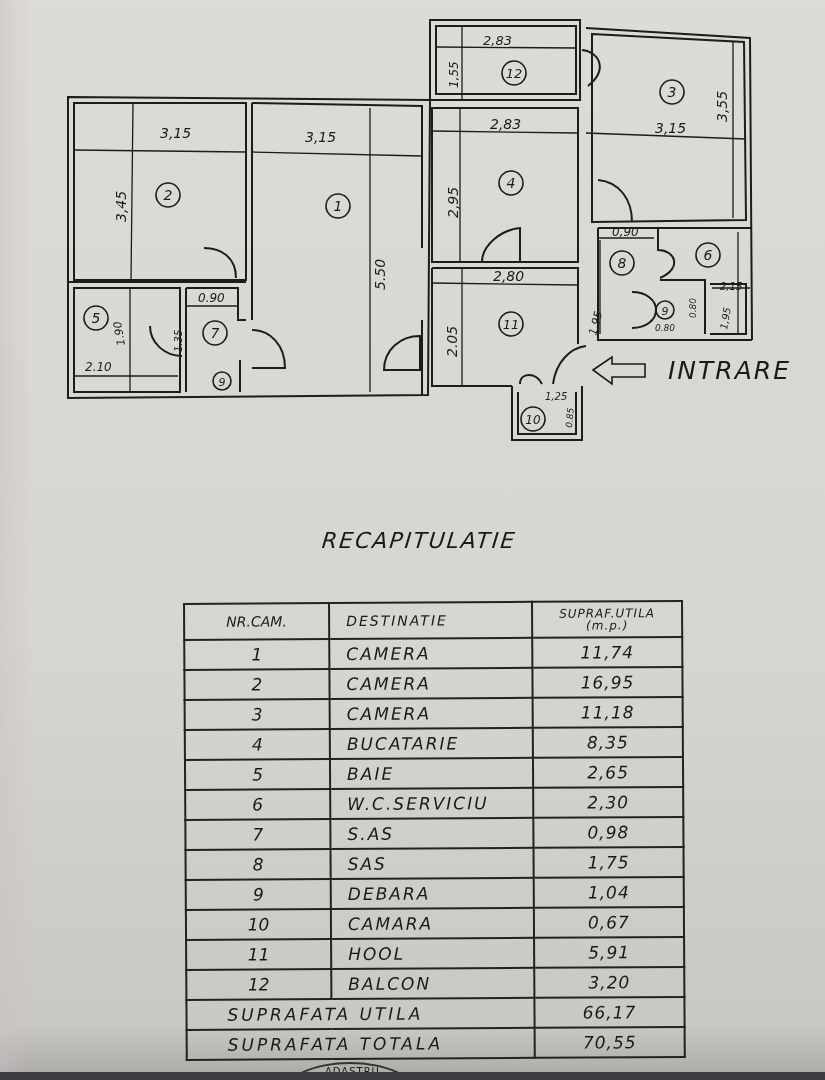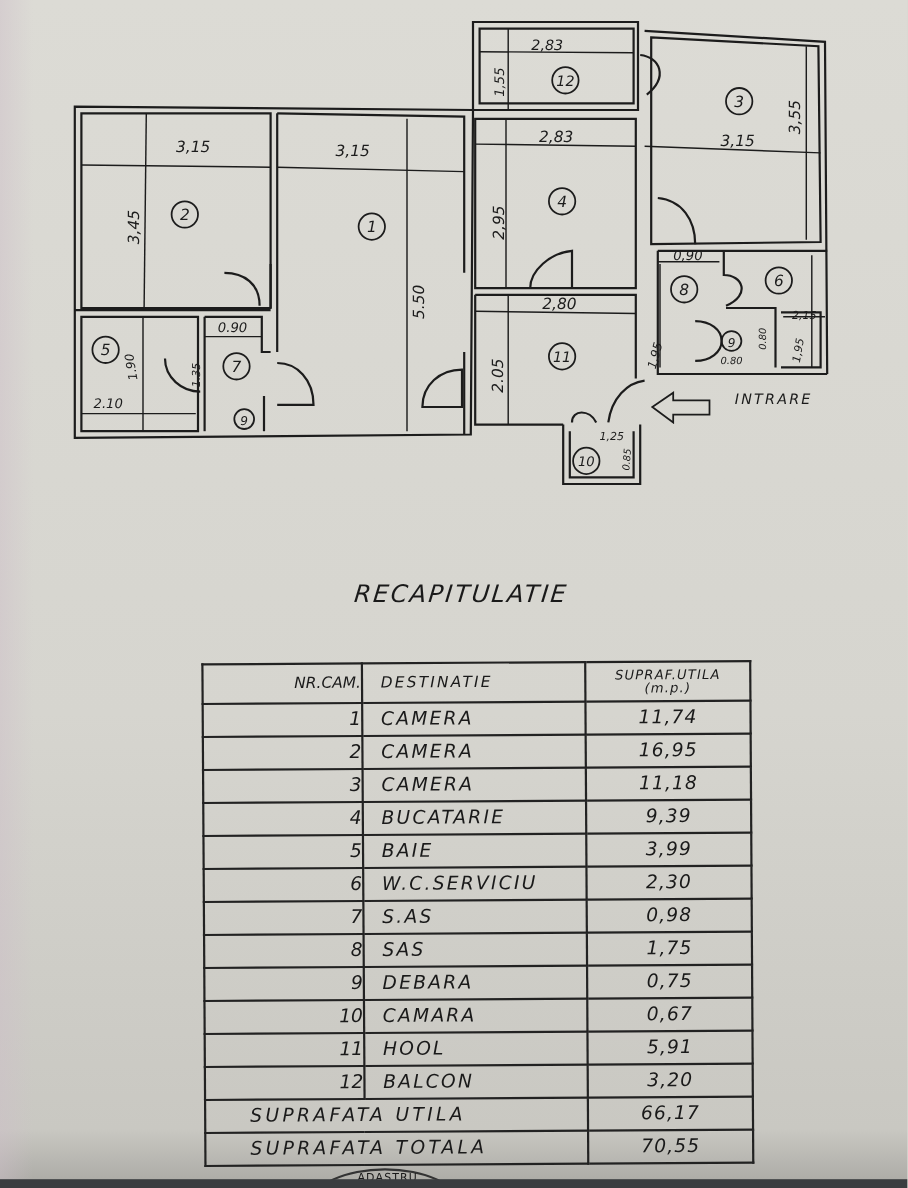--- a/index.html
+++ b/index.html
@@ -11,29 +11,29 @@
          background:linear-gradient(90deg,rgba(205,190,200,0.45),rgba(205,190,200,0));}
   svg.plan{position:absolute;left:0;top:0;}
   .title{position:absolute;left:322px;top:528px;font-size:22px;letter-spacing:2px;
          font-style:italic;transform:skewX(-6deg);}
   table.recap{position:absolute;left:183px;top:603px;width:500px;border-collapse:collapse;
          transform:rotate(-0.35deg);transform-origin:left top;}
   table.recap td, table.recap th{border:2px solid #222;padding:0;height:28px;
          font-style:italic;font-weight:normal;font-size:17px;}
   table.recap th{font-size:14px;height:34px;}
   table.recap th.sub{font-size:12px;line-height:12px;}
-  .c1{width:143px;text-align:right;border-radius:10px;}
+  .c1{width:143px;text-align:center;border-radius:10px;}
   .c2{width:185px;text-align:left;padding-left:16px !important;letter-spacing:2px;}
   .c3{text-align:center;letter-spacing:1px;}
   .sumlabel{text-align:left;padding-left:40px !important;letter-spacing:3px;font-size:18px;}
   .bottom-bar{position:absolute;left:0;top:1072px;width:825px;height:8px;background:#3b3d40;}
   .stamp{position:absolute;left:283px;top:1062px;width:130px;height:60px;border:2px solid #333;
          border-radius:50%;}
   .stamp span{position:absolute;left:40px;top:2px;font-size:10px;letter-spacing:1px;}
-  .intrare{position:absolute;left:668px;top:356px;font-size:13px;letter-spacing:2px;font-style:italic;}
+  .intrare{position:absolute;left:668px;top:356px;font-size:25px;letter-spacing:2px;font-style:italic;}
 </style>
 </head>
 <body>
 
 <div class="paper"></div>
 <div class="pink-edge"></div>
 
 <svg class="plan" width="825" height="470" viewBox="0 0 825 470">
   <g fill="none" stroke="#1c1c1c" stroke-width="2">
 
@@ -195,46 +195,46 @@
         <td class="c3">16,95</td>
       </tr>
   <tr>
         <td class="c1">3</td>
         <td class="c2">CAMERA</td>
         <td class="c3">11,18</td>
       </tr>
   <tr>
         <td class="c1">4</td>
         <td class="c2">BUCATARIE</td>
-        <td class="c3">9,39</td>
+        <td class="c3">8,35</td>
       </tr>
   <tr>
         <td class="c1">5</td>
         <td class="c2">BAIE</td>
-        <td class="c3">3,99</td>
+        <td class="c3">2,65</td>
       </tr>
   <tr>
         <td class="c1">6</td>
         <td class="c2">W.C.SERVICIU</td>
         <td class="c3">2,30</td>
       </tr>
   <tr>
         <td class="c1">7</td>
         <td class="c2">S.AS</td>
         <td class="c3">0,98</td>
       </tr>
   <tr>
         <td class="c1">8</td>
         <td class="c2">SAS</td>
         <td class="c3">1,75</td>
       </tr>
   <tr>
         <td class="c1">9</td>
         <td class="c2">DEBARA</td>
-        <td class="c3">0,75</td>
+        <td class="c3">1,04</td>
       </tr>
   <tr>
         <td class="c1">10</td>
         <td class="c2">CAMARA</td>
         <td class="c3">0,67</td>
       </tr>
   <tr>
         <td class="c1">11</td>
         <td class="c2">HOOL</td>
         <td class="c3">5,91</td>

